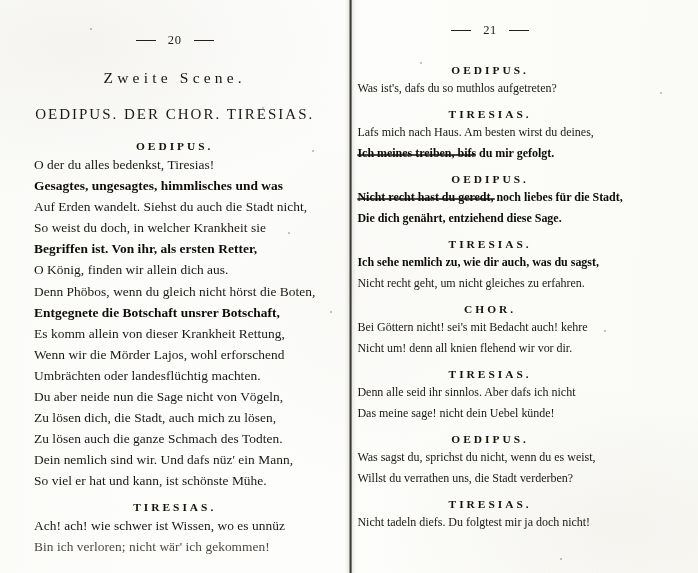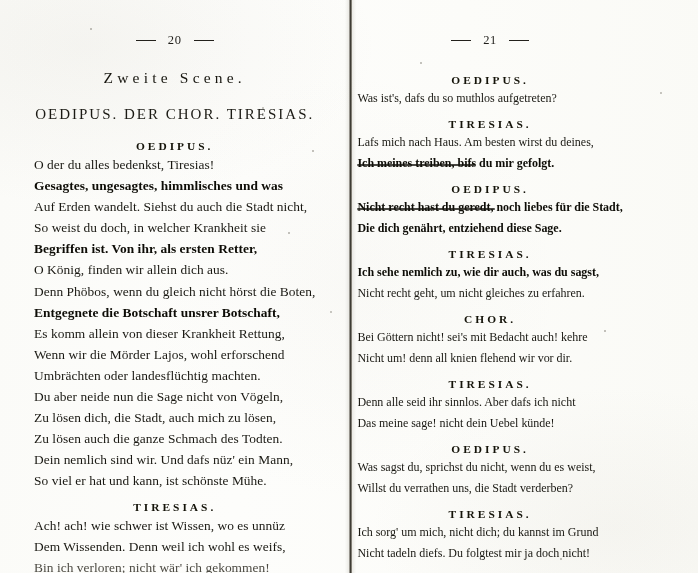--- a/index.html
+++ b/index.html
@@ -79,21 +79,21 @@
     font-size: 12.5px;
     letter-spacing: .6px;
     color: #1f1e1a;
   }
   .folio .rule {
     display: inline-block;
     width: 20px;
     height: 1.6px;
     background: #23211c;
   }
-  .page-right .folio { margin-top: 33px; }
+  .page-right .folio { margin-top: 23px; }
 
   
   .scene-title {
     text-align: center;
     font-size: 15.5px;
     letter-spacing: 4.2px;
     margin-top: 21px;
     color: #17160f;
   }
 
@@ -193,21 +193,20 @@
     <div class="line">Wenn wir die Mörder Lajos, wohl erforschend</div>
     <div class="line">Umbrächten oder landesflüchtig machten.</div>
     <div class="line">Du aber neide nun die Sage nicht von Vögeln,</div>
     <div class="line">Zu lösen dich, die Stadt, auch mich zu lösen,</div>
     <div class="line">Zu lösen auch die ganze Schmach des Todten.</div>
     <div class="line">Dein nemlich sind wir.  Und dafs nüz' ein Mann,</div>
     <div class="line">So viel er hat und kann, ist schönste Mühe.</div>
 
     <div class="speaker">TIRESIAS.</div>
     <div class="line">Ach! ach! wie schwer ist Wissen, wo es unnüz</div>
-    <div class="line">Dem Wissenden.   Denn weil ich wohl es weifs,</div>
     <div class="line faint">Bin ich verloren; nicht wär' ich gekommen!</div>
   </div>
 
   <div class="page page-right">
 
     <div class="folio">
       <span class="rule"></span>
       <span>21</span>
       <span class="rule"></span>
     </div>
@@ -233,21 +232,20 @@
 
     <div class="speaker">TIRESIAS.</div>
     <div class="line">Denn alle seid ihr sinnlos.   Aber dafs ich nicht</div>
     <div class="line">Das meine sage! nicht dein Uebel künde!</div>
 
     <div class="speaker">OEDIPUS.</div>
     <div class="line">Was sagst du, sprichst du nicht, wenn du es weist,</div>
     <div class="line">Willst du verrathen uns, die Stadt verderben?</div>
 
     <div class="speaker">TIRESIAS.</div>
-    <div class="line">Ich sorg' um mich, nicht dich; du kannst im Grund</div>
     <div class="line">Nicht tadeln diefs.  Du folgtest mir ja doch nicht!</div>
 
   </div>
 
   <div class="gutter"></div>
 </div>
 
 <div class="speck" style="left:262px; top:107px; width:2px;   height:2px;"></div>
 <div class="speck" style="left:312px; top:150px; width:1.6px; height:1.6px;"></div>
 <div class="speck" style="left:330px; top:311px; width:2px;   height:2px;"></div>

